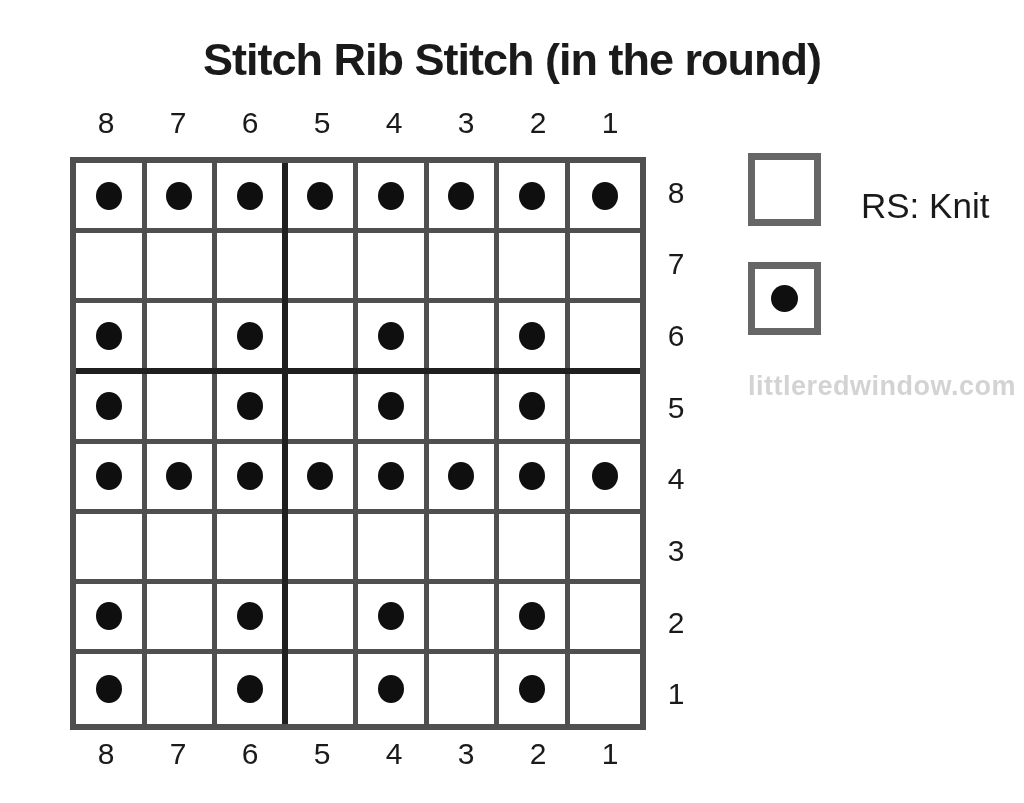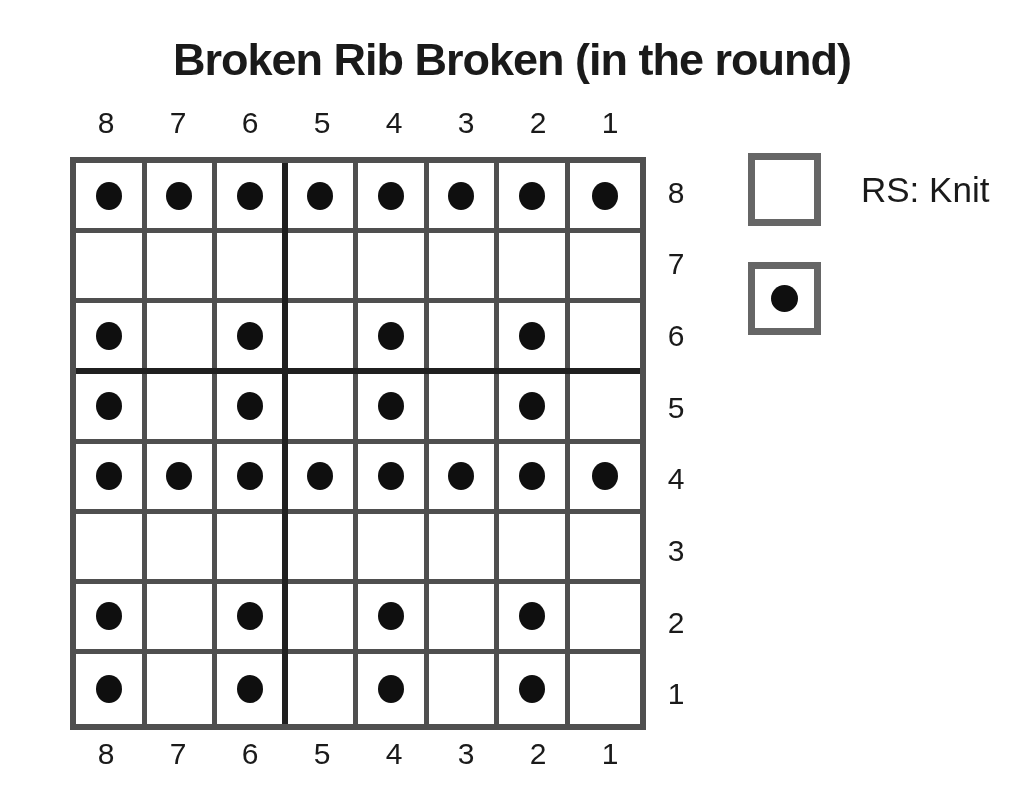--- a/index.html
+++ b/index.html
@@ -111,21 +111,21 @@
   }
   
   .legend {
     position: absolute;
     left: 748px;
     top: 153px;
     width: 260px;
   }
   .legend-item {
     display: flex;
-    align-items: center;
+    align-items: flex-end;
     margin-bottom: 36px;
   }
   .legend-box {
     width: 73px;
     height: 73px;
     box-sizing: border-box;
     border: 7px solid var(--legend-border, #666);
     background: var(--background, #fff);
     display: flex;
     align-items: center;
@@ -151,21 +151,21 @@
     letter-spacing: 0.5px;
     color: var(--watermark, #d3d3d3);
     white-space: nowrap;
   }
 </style>
 </head>
 <body>
 
 <div class="page">
 
-  <h1 class="title">Broken Rib Broken (in the round)</h1>
+  <h1 class="title">Stitch Rib Stitch (in the round)</h1>
 
   <div class="col-labels top">
       <span>8</span>
       <span>7</span>
       <span>6</span>
       <span>5</span>
       <span>4</span>
       <span>3</span>
       <span>2</span>
       <span>1</span>
@@ -329,15 +329,16 @@
   <div class="legend">
     <div class="legend-item">
       <div class="legend-box"></div>
       <span class="legend-label">RS: Knit</span>
     </div>
     <div class="legend-item">
       <div class="legend-box">
         <span class="legend-dot"></span>
       </div>
     </div>
+    <div class="watermark">littleredwindow.com</div>
   </div>
 
 </div>
 
 </body></html>

